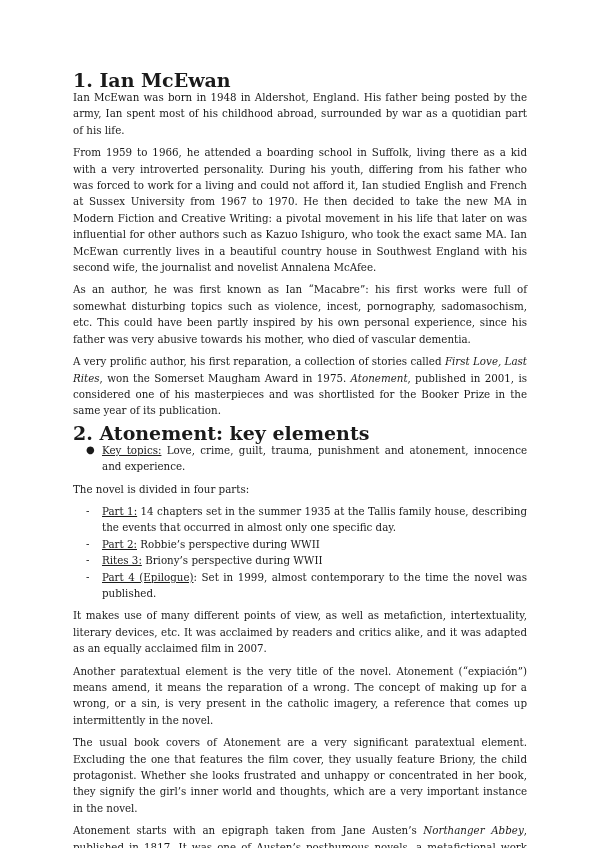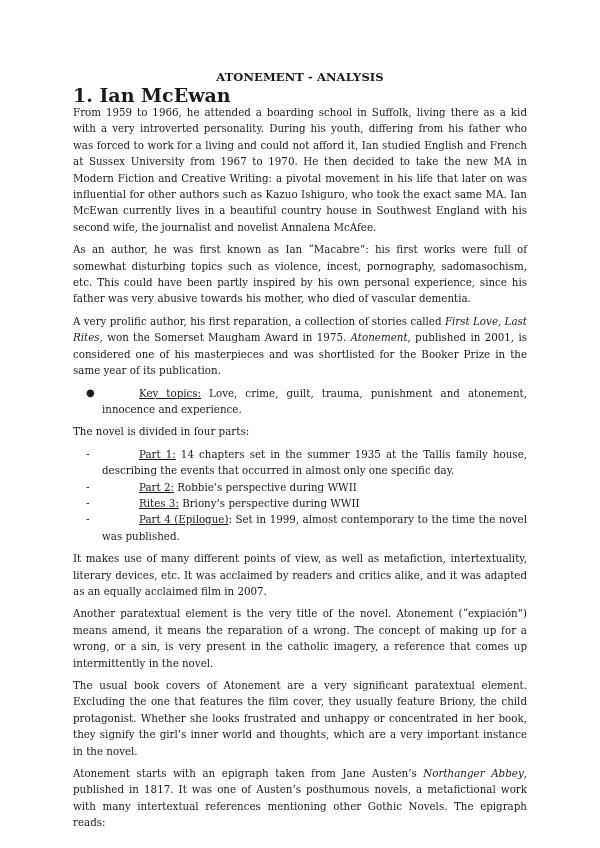--- a/index.html
+++ b/index.html
@@ -8,34 +8,35 @@
   .page { position: absolute; left: 73px; top: 70px; width: 454px; }
   .doc-title { text-align: center; font-weight: bold; font-size: 11.5px; margin: 0 0 3px 0; letter-spacing: 0.1px; }
   h2 { font-size: 19px; font-weight: bold; margin: 2px 0 1px 0; line-height: 16px; }
   p { font-size: 10.3px; line-height: 16.4px; margin: 0 0 6px 0; text-align: justify; }
   ul.bullets { list-style: none; margin: 0 0 6px 0; padding: 0; }
   ul.bullets li { position: relative; padding-left: 29px; font-size: 10.3px; line-height: 16.4px; text-align: justify; }
   ul.bullets li .marker { position: absolute; left: 13px; top: 0; font-size: 10px; }
   ul.dashes { list-style: none; margin: 0 0 6px 0; padding: 0; }
   ul.dashes li { position: relative; padding-left: 29px; font-size: 10.3px; line-height: 16.4px; text-align: justify; }
   ul.dashes li .marker { position: absolute; left: 13px; top: 0; }
-  .u { text-decoration: underline; margin-left: 37px; }
+  .u { text-decoration: underline; }
   em { font-style: italic; }
 </style>
 </head>
 <body>
 
 <div class="page">
-  <div class="doc-title">ATONEMENT - ANALYSIS</div>
 
   <h2>1. Ian McEwan</h2>
+  <p>Ian McEwan was born in 1948 in Aldershot, England. His father being posted by the army, Ian spent most of his childhood abroad, surrounded by war as a quotidian part of his life.</p>
   <p>From 1959 to 1966, he attended a boarding school in Suffolk, living there as a kid with a very introverted personality. During his youth, differing from his father who was forced to work for a living and could not afford it, Ian studied English and French at Sussex University from 1967 to 1970. He then decided to take the new MA in Modern Fiction and Creative Writing: a pivotal movement in his life that later on was influential for other authors such as Kazuo Ishiguro, who took the exact same MA. Ian McEwan currently lives in a beautiful country house in Southwest England with his second wife, the journalist and novelist Annalena McAfee.</p>
   <p>As an author, he was first known as Ian “Macabre”: his first works were full of somewhat disturbing topics such as violence, incest, pornography, sadomasochism, etc. This could have been partly inspired by his own personal experience, since his father was very abusive towards his mother, who died of vascular dementia.</p>
   <p><span>A very prolific author, his first reparation, a collection of stories called </span><em>First Love, Last Rites</em><span>, won the Somerset Maugham Award in 1975. </span><em>Atonement</em><span>, published in 2001, is considered one of his masterpieces and was shortlisted for the Booker Prize in the same year of its publication.</span></p>
 
+  <h2>2. Atonement: key elements</h2>
   <ul class="bullets">
     <li>
       <span class="marker">●</span><span class="u">Key topics:</span><span> Love, crime, guilt, trauma, punishment and atonement, innocence and experience.</span>
     </li>
   </ul>
   <p>The novel is divided in four parts:</p>
   <ul class="dashes">
     <li><span class="marker">-</span><span class="u">Part 1:</span><span> 14 chapters set in the summer 1935 at the Tallis family house, describing the events that occurred in almost only one specific day.</span></li>
     <li><span class="marker">-</span><span class="u">Part 2:</span><span> Robbie’s perspective during WWII</span></li>
     <li><span class="marker">-</span><span class="u">Rites 3:</span><span> Briony’s perspective during WWII</span></li>

